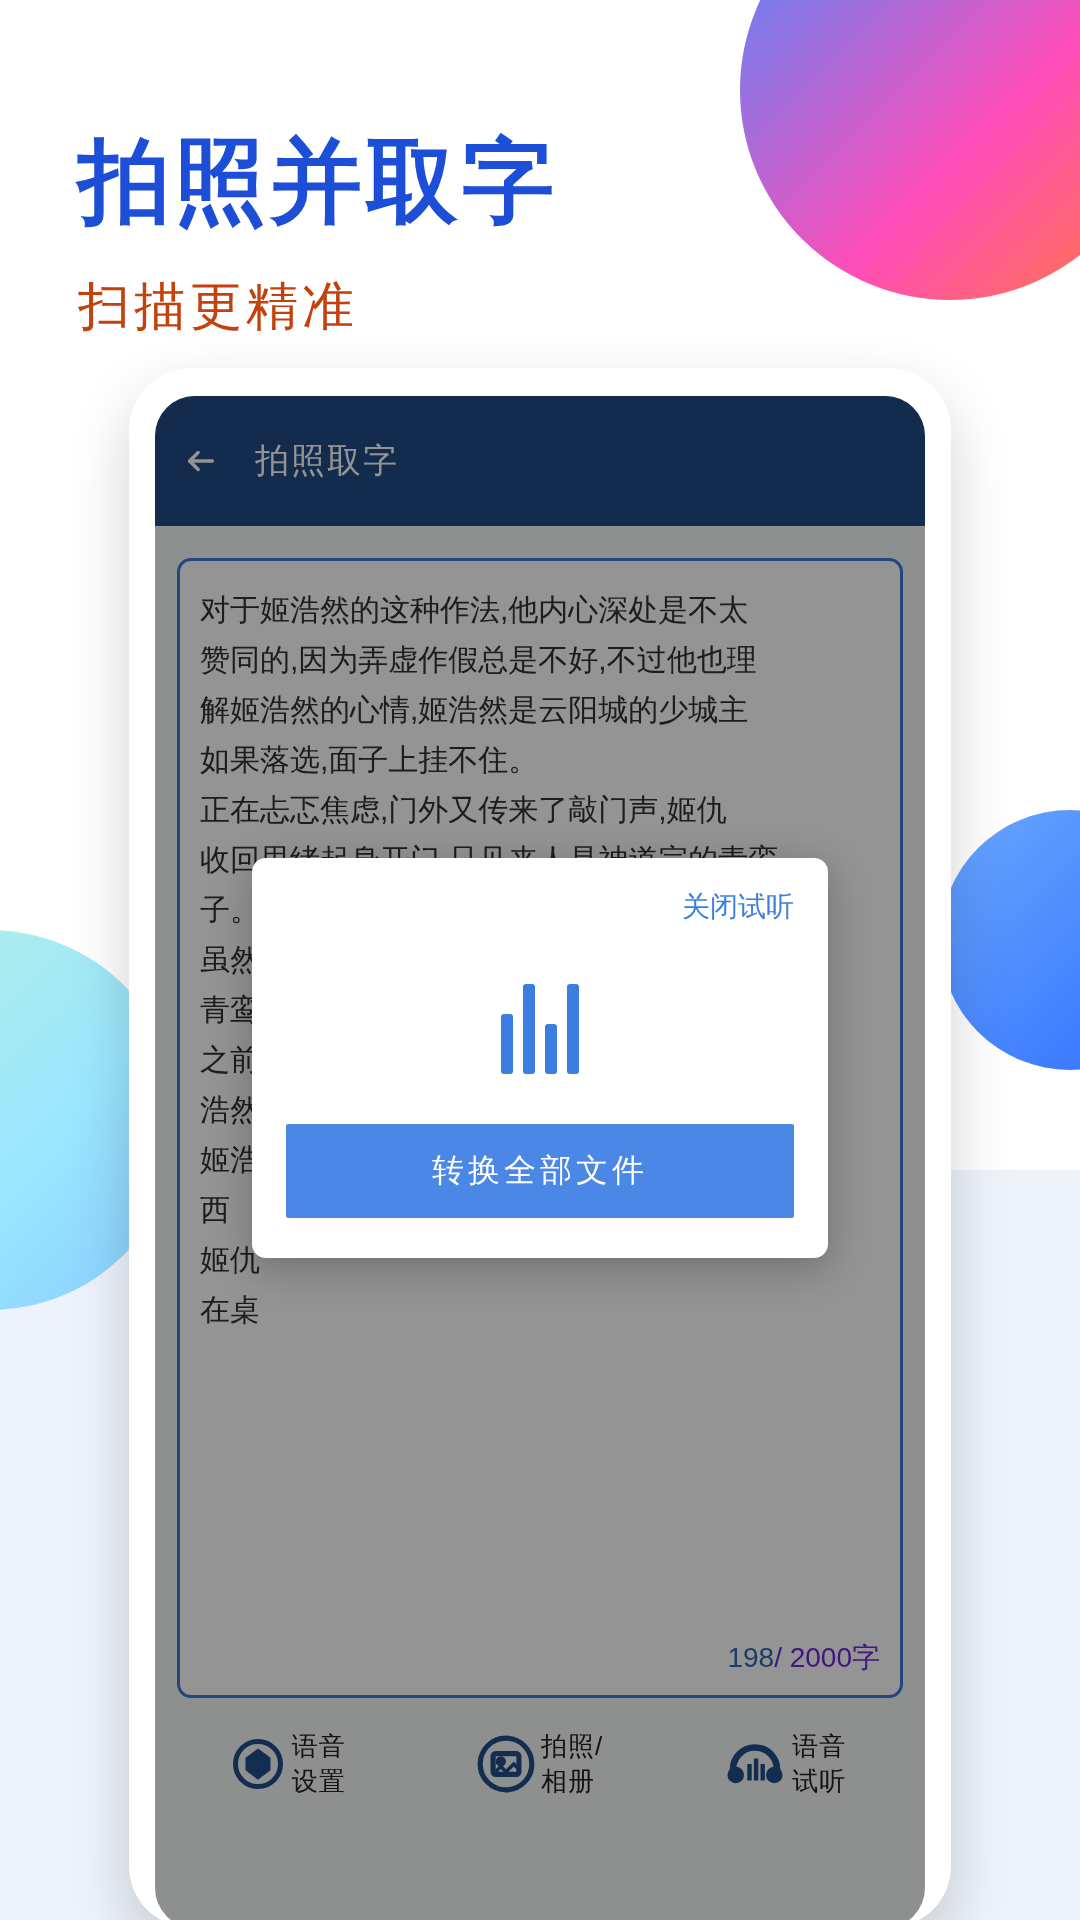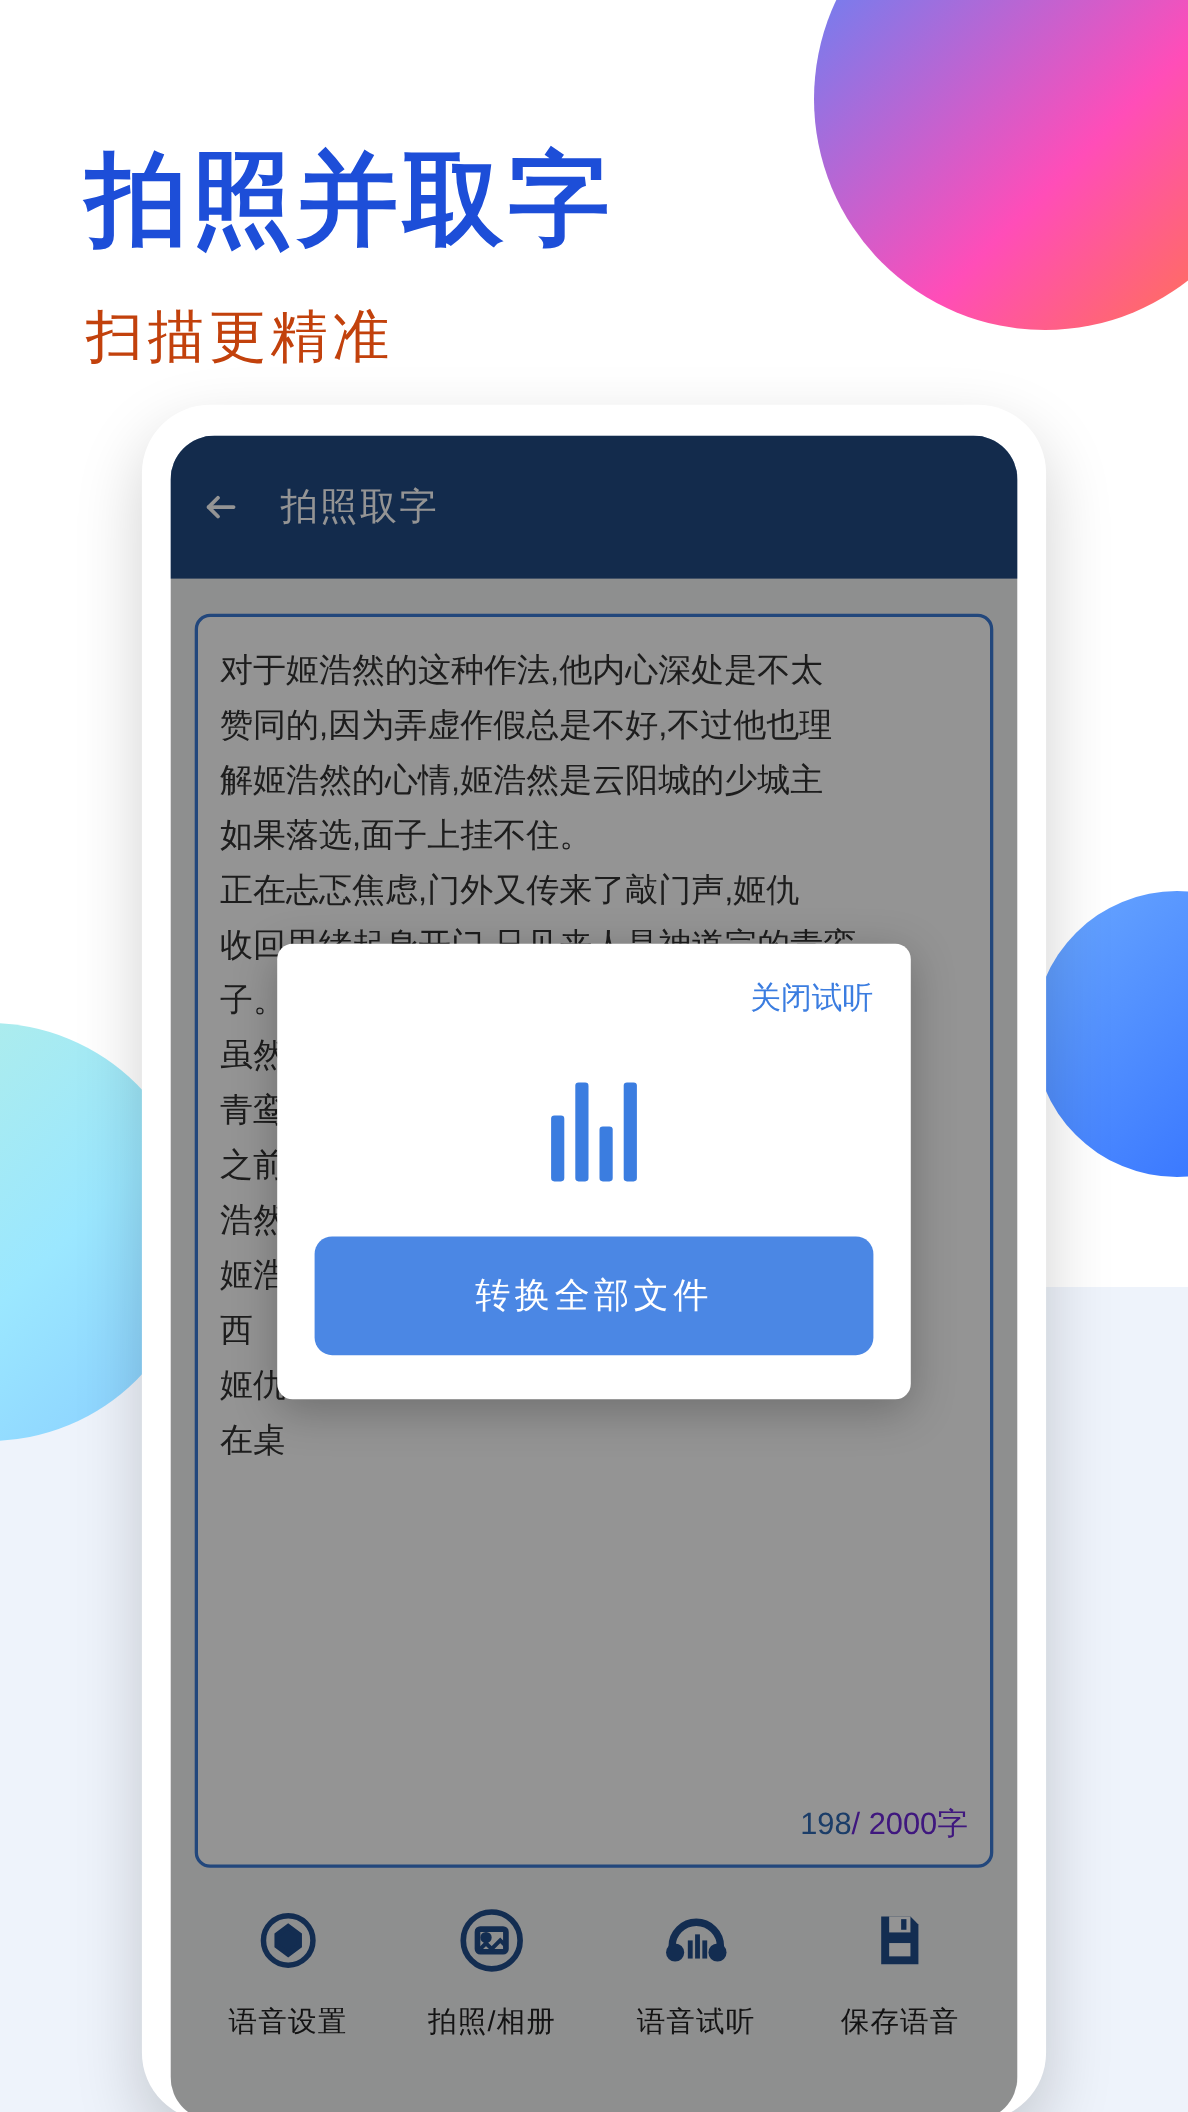--- a/index.html
+++ b/index.html
@@ -142,23 +142,23 @@
   color: #2f69b4;
 }
 .counter .max { color: #6d28d9; }
 .bottom-tools {
   display: flex;
   justify-content: space-around;
   padding: 30px 14px 0 14px;
 }
 .tool {
   display: flex;
-  flex-direction: column;
+  flex-direction: row;
   align-items: center;
-  gap: 20px;
+  gap: 4px;
   width: 130px;
 }
 .tool-icon {
   width: 72px;
   height: 72px;
   display: flex;
   align-items: center;
   justify-content: center;
   color: #224e8c;
 }
@@ -196,25 +196,25 @@
   width: 12px;
   background: #3b7de0;
   border-radius: 3px;
 }
 .modal-wave span:nth-child(1){height:60px}
 .modal-wave span:nth-child(2){height:90px}
 .modal-wave span:nth-child(3){height:50px}
 .modal-wave span:nth-child(4){height:90px}
 .modal-btn {
   width: 100%;
-  height: 108px;
+  height: 94px;
   background: #4b87e4;
   color: #fff;
   border: none;
-  border-radius: 16px;
+  border-radius: 2px;
   font-size: 32px;
   letter-spacing: 4px;
 }
 </style>
 </head>
 <body>
 
 <div class="bg-band"></div>
 <div class="bg-circle-tr"></div>
 <div class="bg-circle-br"></div>
@@ -286,31 +286,20 @@
               <path d="M4 14a8 8 0 0 1 16 0" fill="none" stroke="#224e8c" stroke-width="2.4" stroke-linecap="round"></path>
               <circle cx="5" cy="16" r="3"></circle>
               <circle cx="19" cy="16" r="3"></circle>
               <rect x="9.2" y="12" width="1.6" height="6"></rect>
               <rect x="11.6" y="10" width="1.6" height="8"></rect>
               <rect x="14" y="12" width="1.6" height="6"></rect>
             </svg>
         </div>
         <div class="tool-label">语音试听</div>
       </div>
-      <div class="tool">
-        <div class="tool-icon">
-          <svg viewBox="0 0 24 24" width="58" height="58" fill="#224e8c">
-              <path d="M5 3h11l3 3v15H5z"></path>
-              <rect x="8" y="3" width="8" height="6" fill="#fff"></rect>
-              <rect x="12.5" y="4" width="2" height="4" fill="#224e8c"></rect>
-              <rect x="8" y="13" width="8" height="5" fill="#fff"></rect>
-            </svg>
-        </div>
-        <div class="tool-label">保存语音</div>
-      </div>
     </div>
 
     <div class="screen-dim"></div>
 
     <div class="modal">
       <div class="modal-close">关闭试听</div>
       <div class="modal-wave">
         <span></span>
           <span></span>
           <span></span>

